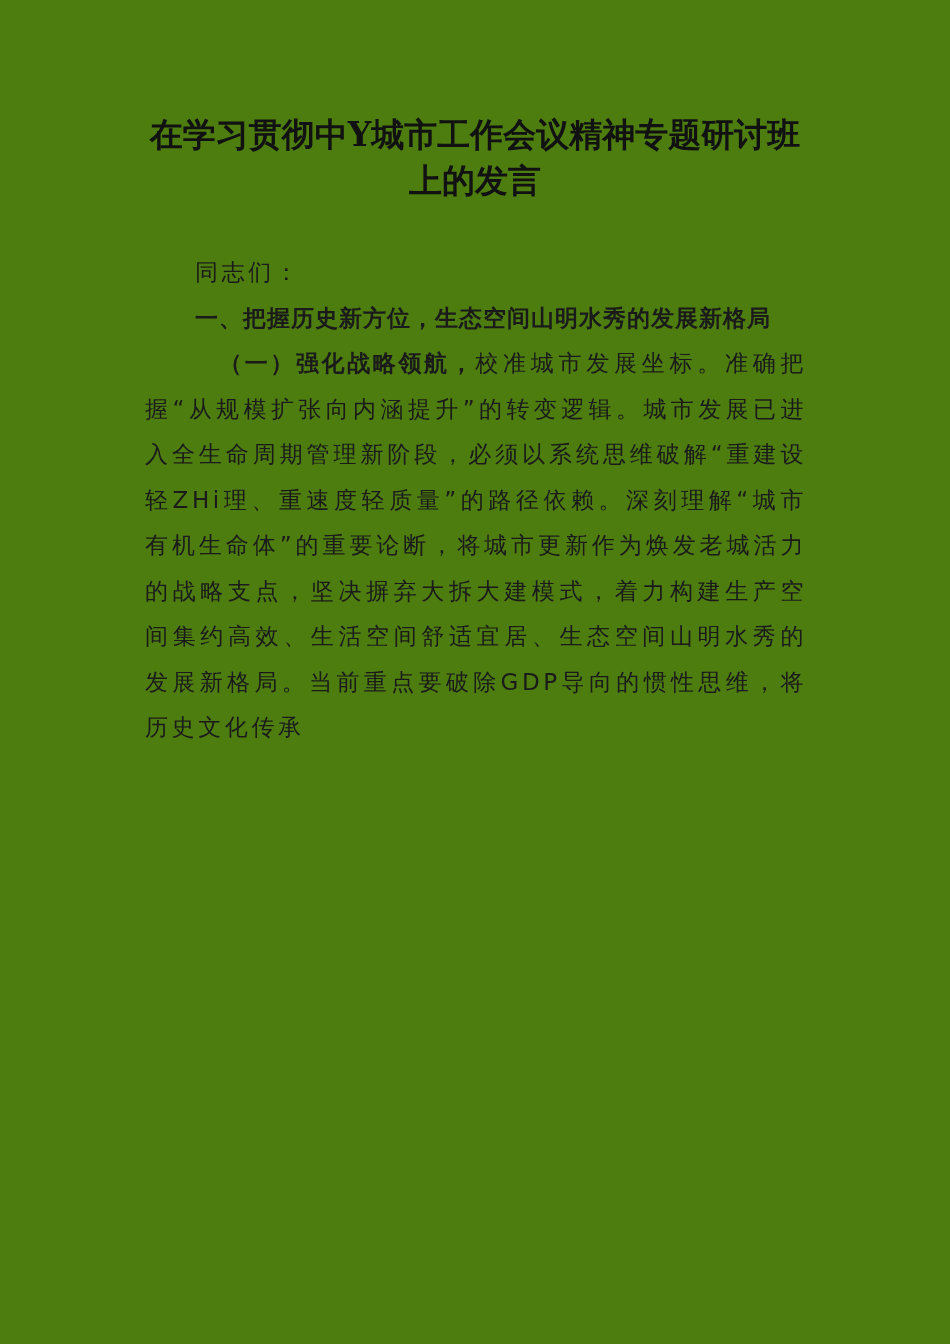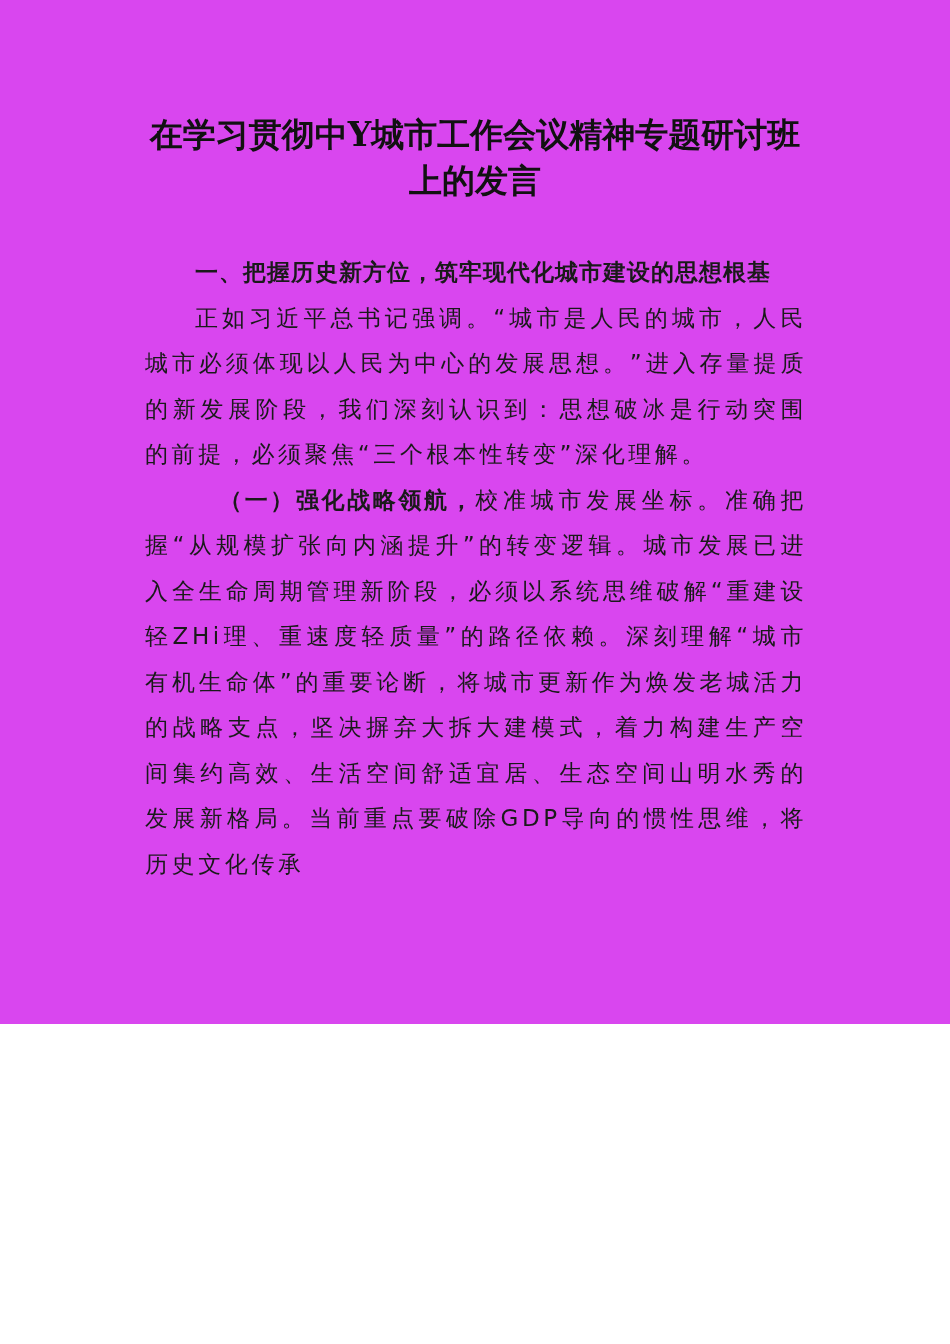--- a/index.html
+++ b/index.html
@@ -1,17 +1,17 @@
 <!DOCTYPE html>
 <html><head>
 <meta charset="utf-8">
 <style>
   html, body { margin: 0; padding: 0; background: #ffffff; }
   body { width: 950px; height: 1344px; position: relative; overflow: hidden; }
-  .page { position: absolute; left: 0; top: 0; width: 950px; height: 1024px; background: #d946ef; }
+  .page { position: absolute; left: 0; top: 0; width: 950px; height: 1344px; background: #4d7c0f; }
   .title {
     position: absolute; left: 145px; width: 660px; top: 112px;
     text-align: center;
     font-family: "DejaVu Serif", "Liberation Serif", serif;
     font-weight: bold; font-size: 33px; line-height: 46px; color: #111;
     letter-spacing: 0px;
   }
   .body {
     position: absolute; left: 145px; width: 662px; top: 250px;
     font-family: "DejaVu Sans", "Liberation Sans", sans-serif;
@@ -23,17 +23,17 @@
   .para.heading { font-weight: bold; letter-spacing: 1px; }
   .lead-bold { font-weight: bold; letter-spacing: 1.5px; margin-left: 24px; }
 </style>
 </head>
 <body>
 
 <div class="page">
   <div class="title">在学习贯彻中Y城市工作会议精神专题研讨班上的发言</div>
 
   <div class="body">
-    <p class="para heading">一、把握历史新方位，筑牢现代化城市建设的思想根基</p>
-    <p class="para">正如习近平总书记强调。“城市是人民的城市，人民城市必须体现以人民为中心的发展思想。”进入存量提质的新发展阶段，我们深刻认识到：思想破冰是行动突围的前提，必须聚焦“三个根本性转变”深化理解。</p>
+    <p class="para">同志们：</p>
+    <p class="para heading">一、把握历史新方位，生态空间山明水秀的发展新格局</p>
     <p class="para"><span class="lead-bold">（一）强化战略领航，</span><span>校准城市发展坐标。准确把握“从规模扩张向内涵提升”的转变逻辑。城市发展已进入全生命周期管理新阶段，必须以系统思维破解“重建设轻ZHi理、重速度轻质量”的路径依赖。深刻理解“城市有机生命体”的重要论断，将城市更新作为焕发老城活力的战略支点，坚决摒弃大拆大建模式，着力构建生产空间集约高效、生活空间舒适宜居、生态空间山明水秀的发展新格局。当前重点要破除GDP导向的惯性思维，将历史文化传承</span></p>
   </div>
 </div>
 
 </body></html>

